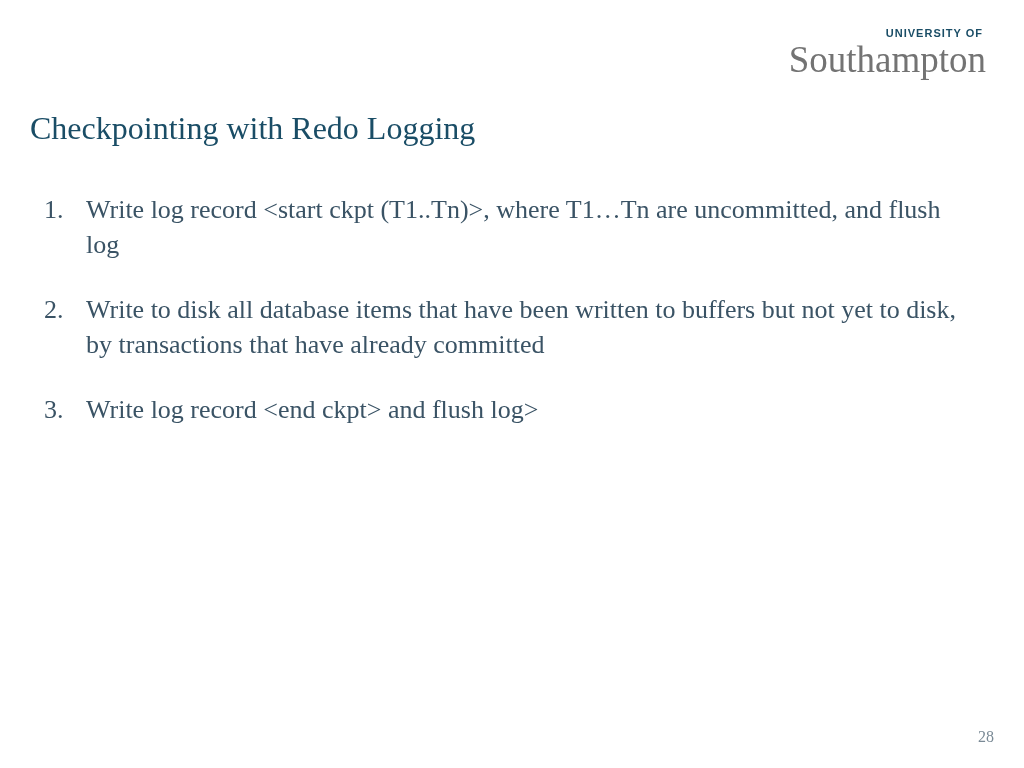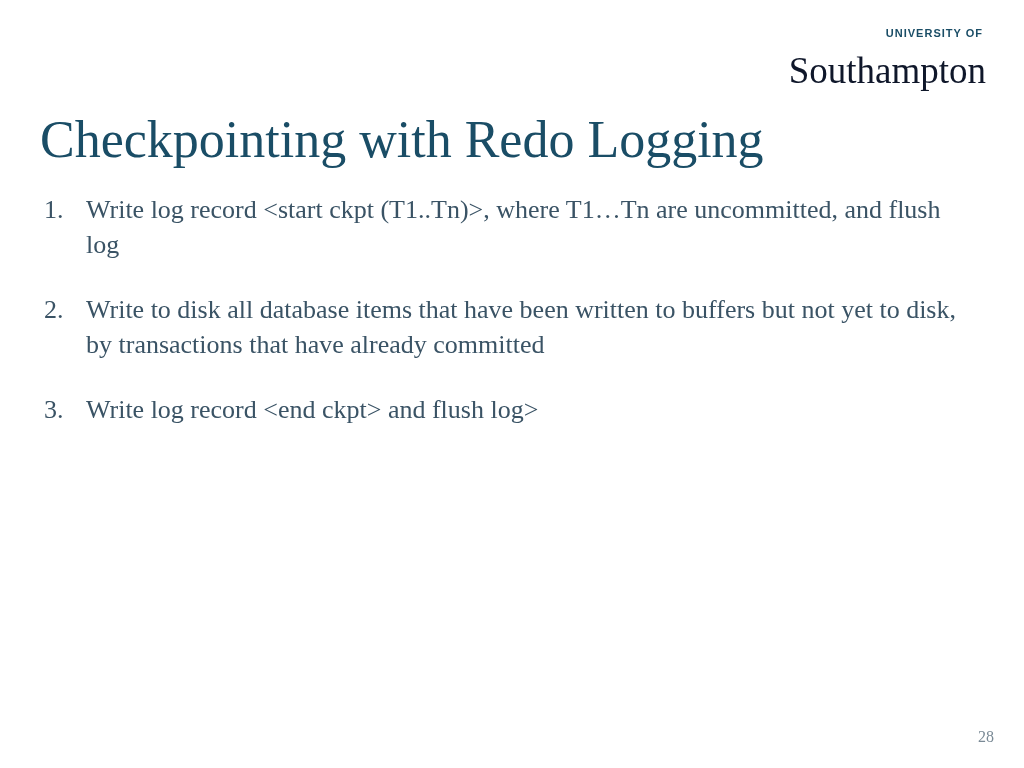--- a/index.html
+++ b/index.html
@@ -21,35 +21,35 @@
     right: 38px;
     text-align: right;
     line-height: 1;
   }
   .logo-tagline {
     font-family: Arial, Helvetica, sans-serif;
     font-size: 11px;
     letter-spacing: 1px;
     color: #1a4d66;
     font-weight: 600;
-    margin-bottom: 13px;
+    margin-bottom: 2px;
     margin-right: 3px;
   }
   .logo-main {
     font-family: Georgia, 'Times New Roman', serif;
     font-size: 37px;
-    color: #0f172a;
+    color: #737373;
     font-weight: normal;
     text-align: right;
   }
   .slide-title {
     position: absolute;
     top: 110px;
-    left: 40px;
-    font-size: 52px;
+    left: 30px;
+    font-size: 32px;
     color: #1a4d66;
     font-weight: normal;
     font-family: Georgia, 'Times New Roman', serif;
   }
   .content {
     position: absolute;
     top: 192px;
     left: 38px;
     right: 56px;
   }

